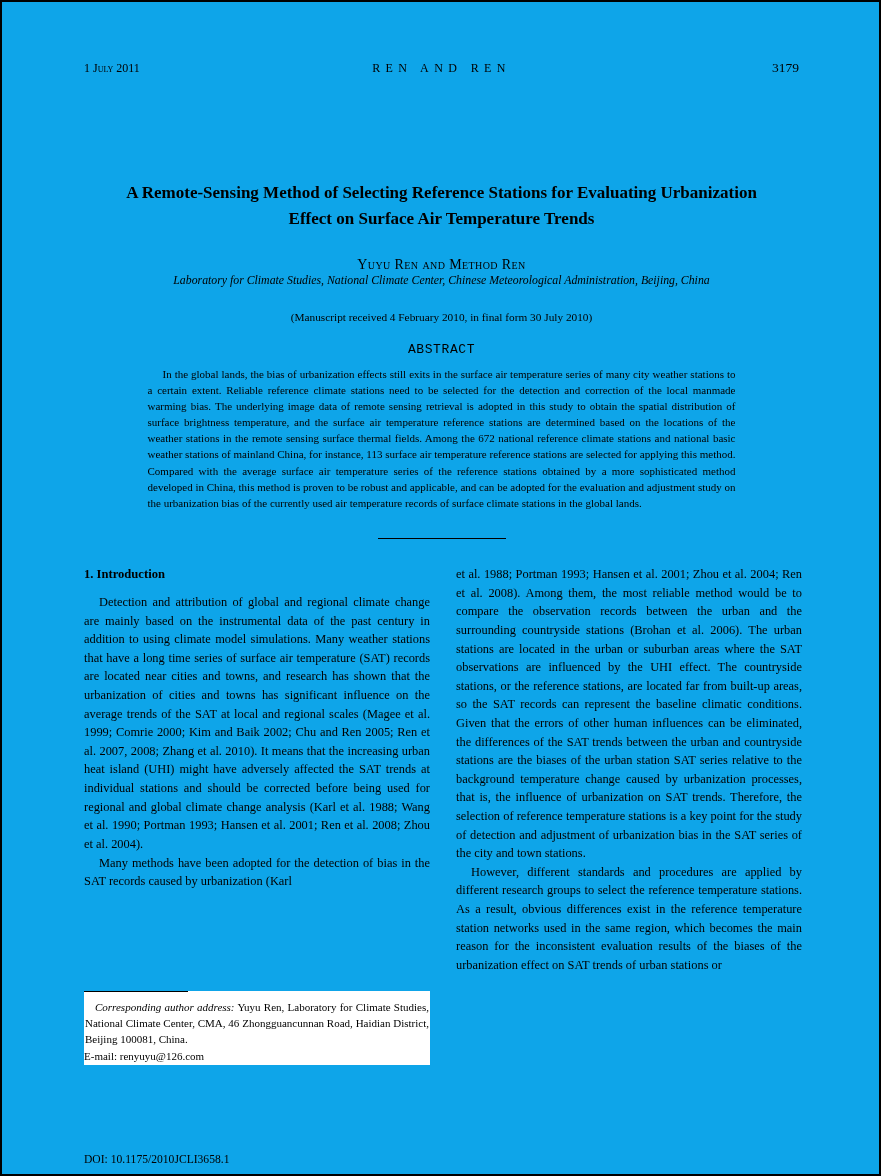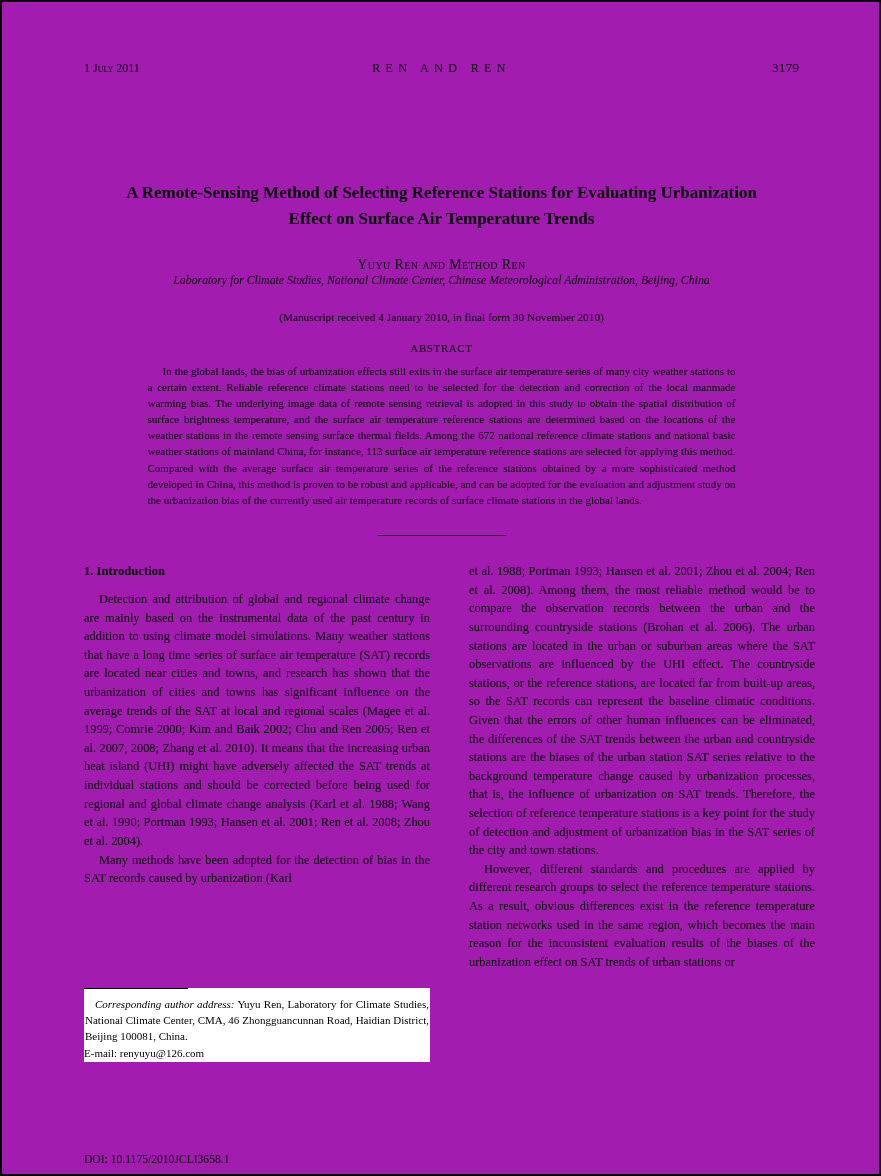--- a/index.html
+++ b/index.html
@@ -5,21 +5,21 @@
   html, body {
     margin: 0;
     padding: 0;
     background: #ffffff;
   }
   .page {
     position: relative;
     width: 881px;
     height: 1176px;
     box-sizing: border-box;
-    background: #a21caf;
+    background: #0ea5e9;
     border: 2px solid #000000;
     overflow: hidden;
     font-family: "Liberation Serif", "DejaVu Serif", serif;
     color: #000000;
     padding: 58px 80px 0 82px;
   }
 
   
   .running-head {
     display: flex;
@@ -51,22 +51,23 @@
   }
   .manuscript-note {
     margin-top: 23px;
     font-size: 11.3px;
   }
 
   
   .abstract-heading {
     margin-top: 19px;
     text-align: center;
-    font-size: 11px;
+    font-size: 13px;
     letter-spacing: 0.6px;
+    font-family: Liberation Mono, monospace;
   }
   .abstract-text {
     width: 588px;
     margin: 9px auto 0 auto;
     text-align: justify;
     font-size: 11px;
     line-height: 1.47;
     text-indent: 15px;
   }
 
@@ -74,21 +75,21 @@
     width: 128px;
     border: none;
     border-top: 1.4px solid #000;
     margin: 27px auto 26px auto;
   }
 
   
   .columns {
     position: relative;
     display: flex;
-    gap: 39px;
+    gap: 26px;
     min-height: 502px;
   }
   .col {
     width: 346px;
     flex: 0 0 346px;
     text-align: justify;
     font-size: 12.4px;
     line-height: 1.5;
   }
   .section-heading {
@@ -137,21 +138,21 @@
   <div class="running-head">
     <span class="left">1 July 2011</span>
     <span class="mid">REN AND REN</span>
     <span class="right">3179</span>
   </div>
 
   <div class="title-block">
     <div class="paper-title">A Remote-Sensing Method of Selecting Reference Stations for Evaluating Urbanization Effect on Surface Air Temperature Trends</div>
     <div class="authors">Yuyu Ren and Method Ren</div>
     <div class="affiliation">Laboratory for Climate Studies, National Climate Center, Chinese Meteorological Administration, Beijing, China</div>
-    <div class="manuscript-note">(Manuscript received 4 January 2010, in final form 30 November 2010)</div>
+    <div class="manuscript-note">(Manuscript received 4 February 2010, in final form 30 July 2010)</div>
   </div>
 
   <div class="abstract-heading">ABSTRACT</div>
   <div class="abstract-text">In the global lands, the bias of urbanization effects still exits in the surface air temperature series of many city weather stations to a certain extent. Reliable reference climate stations need to be selected for the detection and correction of the local manmade warming bias. The underlying image data of remote sensing retrieval is adopted in this study to obtain the spatial distribution of surface brightness temperature, and the surface air temperature reference stations are determined based on the locations of the weather stations in the remote sensing surface thermal fields. Among the 672 national reference climate stations and national basic weather stations of mainland China, for instance, 113 surface air temperature reference stations are selected for applying this method. Compared with the average surface air temperature series of the reference stations obtained by a more sophisticated method developed in China, this method is proven to be robust and applicable, and can be adopted for the evaluation and adjustment study on the urbanization bias of the currently used air temperature records of surface climate stations in the global lands.</div>
 
   <hr class="divider-rule">
 
   <div class="columns">
 
     <div class="col">

